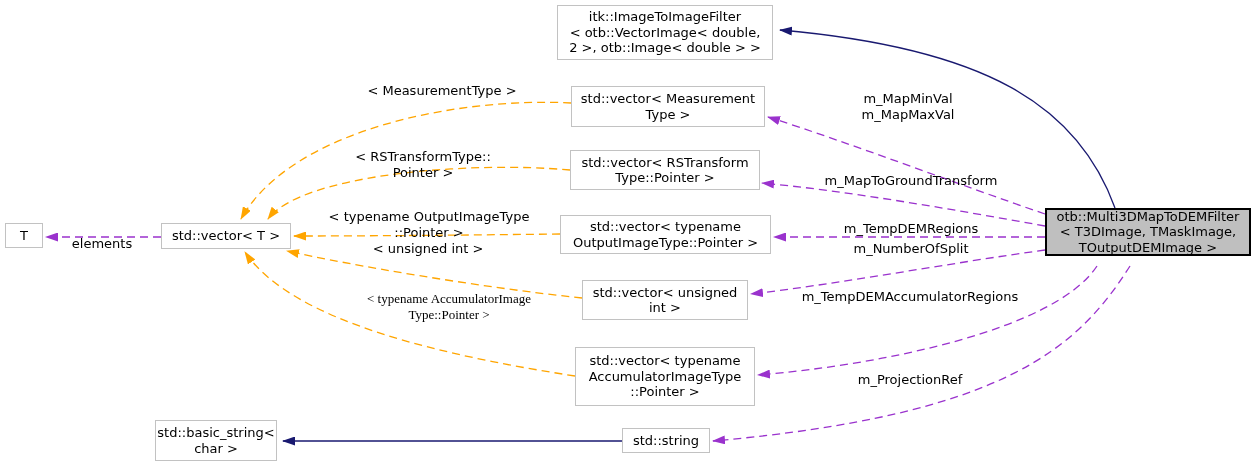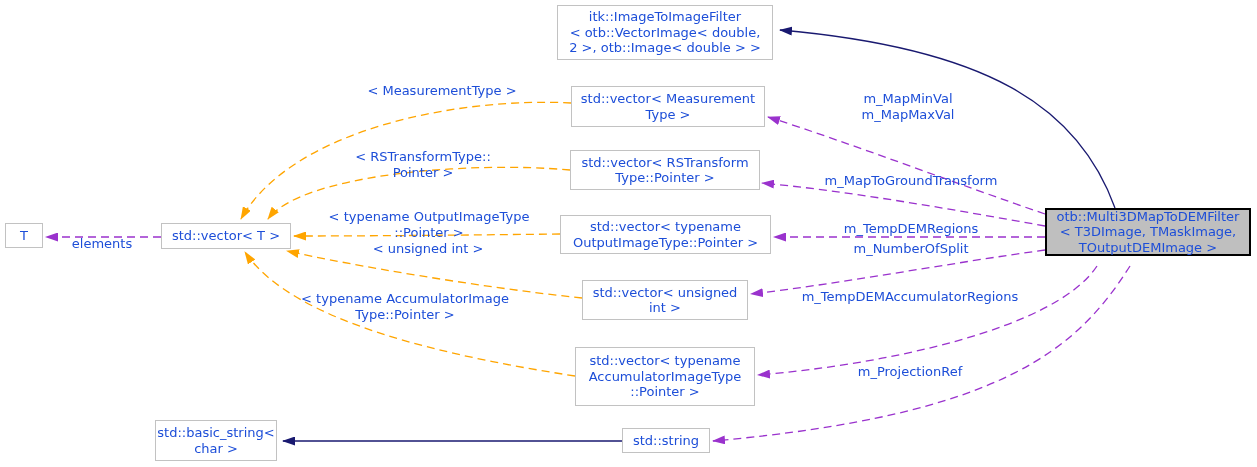--- a/index.html
+++ b/index.html
@@ -3,21 +3,21 @@
 <meta charset="utf-8">
 <style>
   html,body { margin:0; padding:0; background:#ffffff; }
   #diagram {
     position: relative;
     width: 1257px;
     height: 467px;
     background: #ffffff;
     font-family: "DejaVu Sans", "Liberation Sans", sans-serif;
     font-size: 13px;
-    color: #1d4ed8;
+    color: #000000;
     overflow: hidden;
   }
   #edges {
     position: absolute;
     left: 0; top: 0;
     width: 1257px; height: 467px;
     z-index: 0;
   }
   .node {
     position: absolute;
@@ -125,29 +125,29 @@
   <div class="elabel" style="left:442px; top:83px;">&lt; MeasurementType &gt;</div>
 
   <div class="elabel" style="left:423px; top:149px;">&lt; RSTransformType::
 Pointer &gt;</div>
 
   <div class="elabel" style="left:429px; top:209px;">&lt; typename OutputImageType
 ::Pointer &gt;</div>
 
   <div class="elabel" style="left:428px; top:241px;">&lt; unsigned int &gt;</div>
 
-  <div class="elabel" style="left:405px; top:291px;">&lt; typename AccumulatorImage
+  <div class="elabel" style="left:449px; top:291px;font-family:Liberation Serif, serif;">&lt; typename AccumulatorImage
 Type::Pointer &gt;</div>
 
   <div class="elabel" style="left:908px; top:91px;">m_MapMinVal
 m_MapMaxVal</div>
 
   <div class="elabel" style="left:911px; top:173px;">m_MapToGroundTransform</div>
 
   <div class="elabel" style="left:911px; top:221px;">m_TempDEMRegions</div>
 
   <div class="elabel" style="left:911px; top:241px;">m_NumberOfSplit</div>
 
   <div class="elabel" style="left:910px; top:289px;">m_TempDEMAccumulatorRegions</div>
 
-  <div class="elabel" style="left:910px; top:364px;">m_ProjectionRef</div>
+  <div class="elabel" style="left:910px; top:372px;">m_ProjectionRef</div>
 
 </div>
 
 </body></html>

